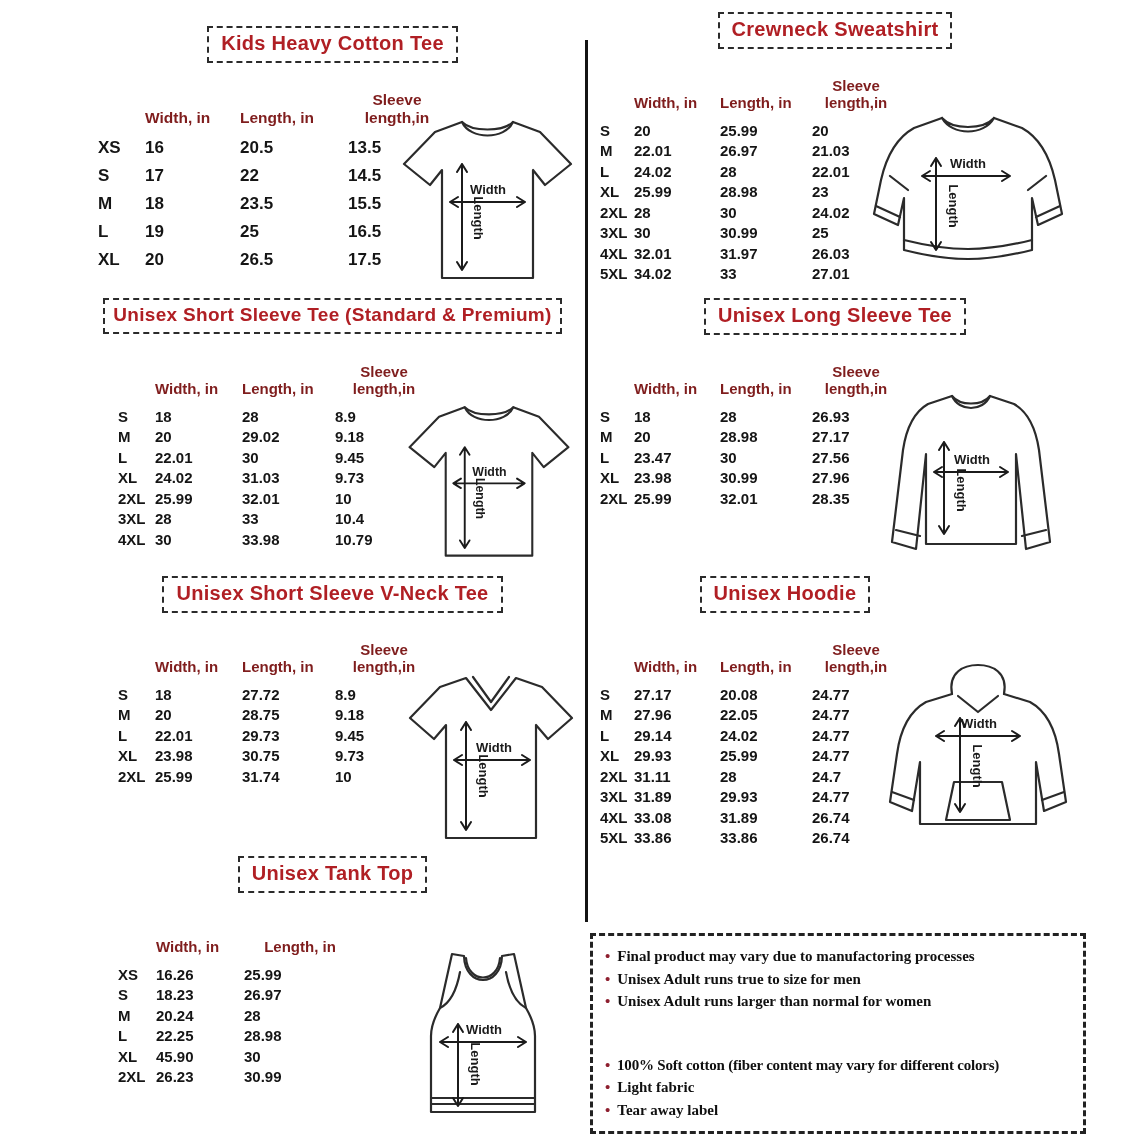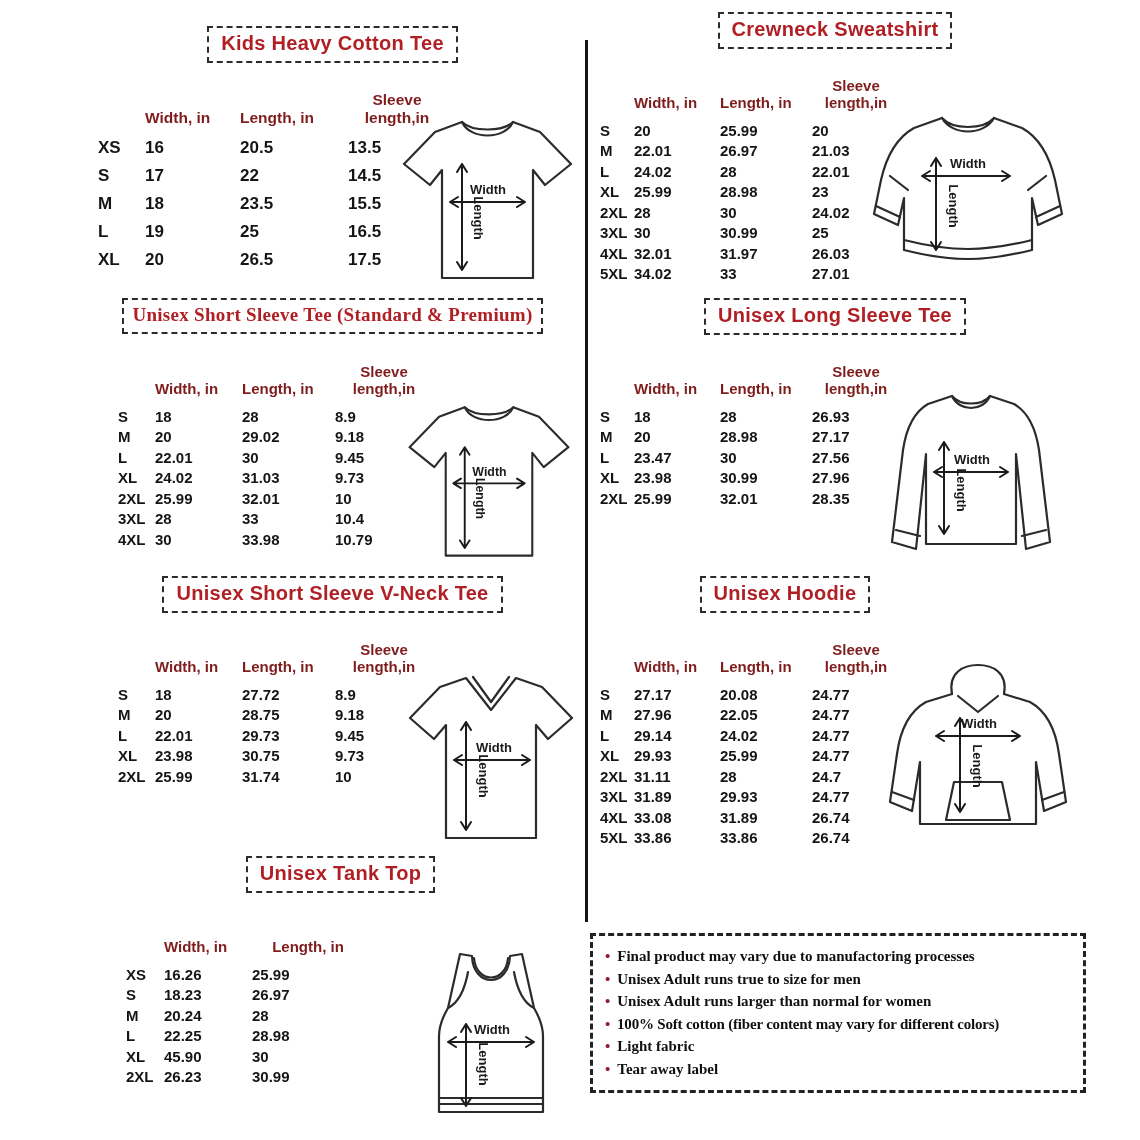--- a/index.html
+++ b/index.html
@@ -9,29 +9,29 @@
   }
   .divider { position:absolute; left:585px; top:40px; width:3px; height:882px; background:#141414; }
 
   .panel { position:absolute; }
   .p1 { left:80px;  top:26px;  width:505px; height:272px; }
   .p2 { left:592px; top:12px;  width:486px; height:272px; }
   .p3 { left:80px;  top:298px; width:505px; height:278px; }
   .p4 { left:592px; top:298px; width:486px; height:278px; }
   .p5 { left:80px;  top:576px; width:505px; height:280px; }
   .p6 { left:592px; top:576px; width:486px; height:280px; }
-  .p7 { left:88px;  top:856px; width:505px; height:280px; }
+  .p7 { left:80px;  top:856px; width:505px; height:280px; }
 
   .titlewrap { text-align:center; height:42px; }
   .title-box {
     display:inline-block; border:2px dashed #2b2b2b; background:#fff;
     color:#b01f24; font-weight:bold; font-size:20px; letter-spacing:.3px;
     padding:4px 12px 6px; white-space:nowrap;
   }
-  .p3 .title-box { font-size:19px; padding:4px 8px 6px;font-family:Liberation Serif, serif; }
+  .p3 .title-box { font-size:19px; padding:4px 8px 6px; }
   .p6 .title-box { position:relative; left:-50px; }
 
   .tablewrap { position:relative; }
   .thead, .tr { display:grid; align-items:end; }
   .thead { margin-top:10px; height:48px; }
   .tbody { margin-top:8px; }
   .tr { height:20.5px; align-items:center; }
   .p1 .tr { height:28px; }
 
   
@@ -57,21 +57,21 @@
   .garment { position:absolute; }
   .garment .g   { fill:none; stroke:#2b2b2b; stroke-width:2.2; stroke-linecap:round; stroke-linejoin:round; }
   .garment .arr { fill:none; stroke:#1b1b1b; stroke-width:2;   stroke-linecap:round; stroke-linejoin:round; }
   .garment text { font-size:13px; font-weight:bold; fill:#1b1b1b; }
 
   .notes {
     position:absolute; left:590px; top:933px; width:466px;
     border:3px dashed #222; background:#fff; padding:9px 12px 10px;font-family:Liberation Serif, serif;
   }
   .note-line { font-size:15px; font-weight:bold; color:#101010; line-height:22.5px; white-space:nowrap; }
-  .notes .note-line:nth-child(4) { letter-spacing:-0.2px; }
+  .notes .note-line:nth-child(4) { letter-spacing:-0.2px;margin-top:41px; }
   .bullet { color:#8e1f2f; margin-right:7px; }
 </style>
 </head>
 <body>
 
 <div id="page">
 
   <div class="divider"></div>
 
   <div class="panel p1">

